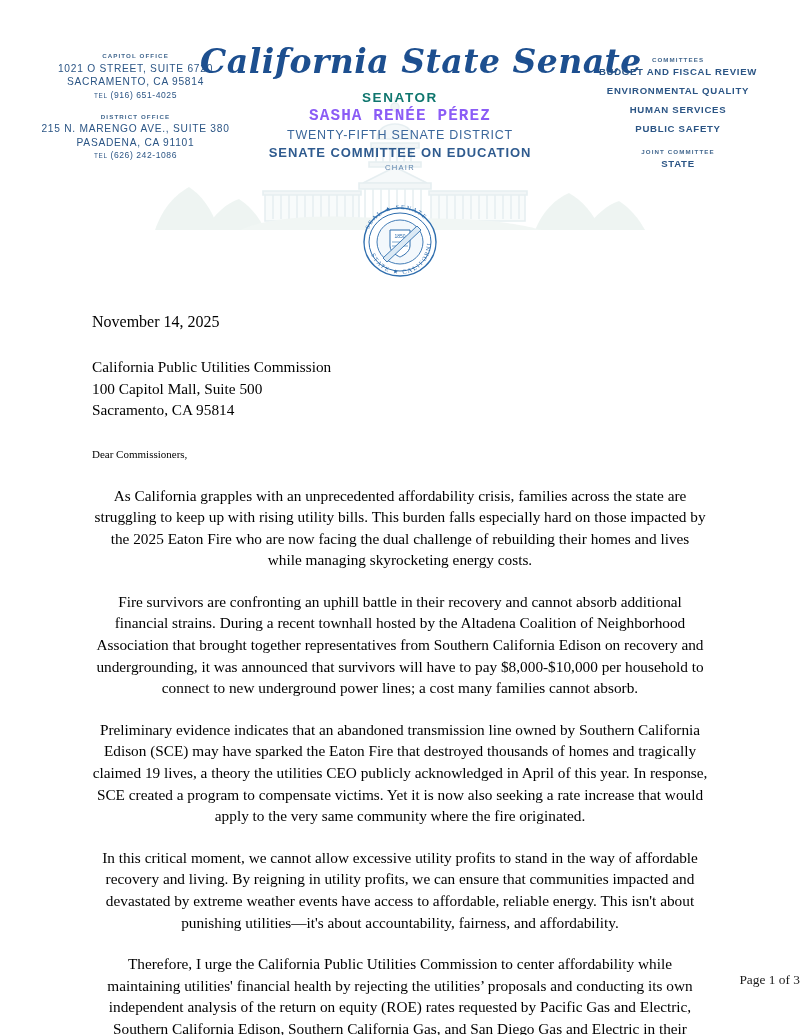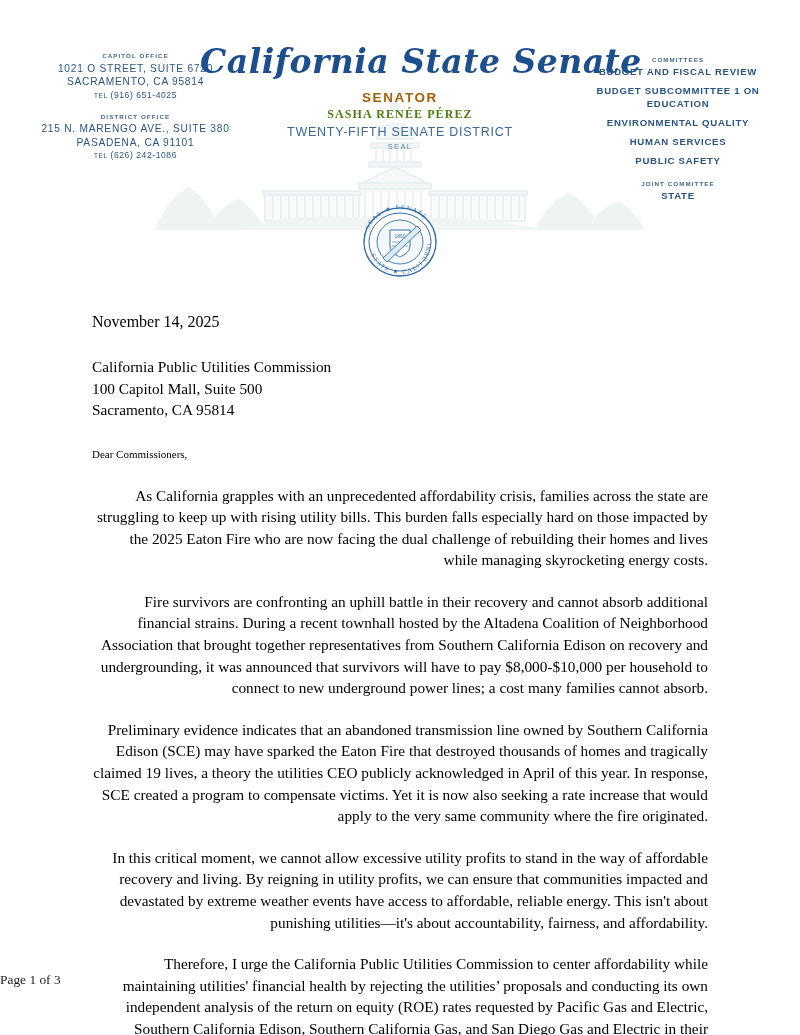--- a/index.html
+++ b/index.html
@@ -114,29 +114,29 @@
     color: #1d4f8f;
     line-height: 36px;
     white-space: nowrap;
   }
   .senator-word {
     margin-top: 10px;
     font-family: "Liberation Sans", sans-serif;
     font-size: 13.5px;
     font-weight: bold;
     letter-spacing: 1.6px;
-    color: #a16207;
+    color: #0f766e;
   }
   .senator-name {
     margin-top: 2px;
-    font-family: Liberation Serif, serif;
-    font-size: 12px;
+    font-family: Liberation Mono, monospace;
+    font-size: 16px;
     font-weight: bold;
     letter-spacing: 1.1px;
-    color: #4d7c0f;
+    color: #8b5cf6;
   }
   .district-line {
     margin-top: 3px;
     font-family: "Liberation Sans", sans-serif;
     font-size: 12.5px;
     letter-spacing: 0.75px;
     color: #3b679b;
   }
   .committee-line {
     margin-top: 3px;
@@ -181,29 +181,29 @@
   }
   .salutation {
     margin-top: 22px;
     font-size: 11px;
     line-height: 22px;
   }
   .para {
     margin-top: 20px;
     font-size: 15.3px;
     line-height: 21.6px;
-    text-align: right;
+    text-align: center;
   }
 
   .footer {
     position: absolute;
     left: 0;
     top: 972px;
     width: 800px;
-    text-align: left;
+    text-align: right;
     font-size: 13.4px;
     color: #1a1a1a;
   }
 </style>
 </head>
 <body>
 
 <div class="page">
 
   <div class="watermark">
@@ -259,27 +259,27 @@
         <div class="office-line">PASADENA, CA 91101</div>
         <div class="office-tel"><span class="tel-abbr">TEL</span> <span>(626) 242-1086</span></div>
       </div>
     </div>
 
     <div class="lh-center">
       <div class="senate-title">California State Senate</div>
       <div class="senator-word">SENATOR</div>
       <div class="senator-name">SASHA RENÉE PÉREZ</div>
       <div class="district-line">TWENTY-FIFTH SENATE DISTRICT</div>
-      <div class="chair-line">SEAL</div>
+      <div class="committee-line">SENATE COMMITTEE ON EDUCATION</div>
+      <div class="chair-line">CHAIR</div>
     </div>
 
     <div class="lh-right">
       <div class="comm-label">COMMITTEES</div>
       <div class="comm-item">BUDGET AND FISCAL REVIEW</div>
-      <div class="comm-item">BUDGET SUBCOMMITTEE 1 ON EDUCATION</div>
       <div class="comm-item">ENVIRONMENTAL QUALITY</div>
       <div class="comm-item">HUMAN SERVICES</div>
       <div class="comm-item">PUBLIC SAFETY</div>
       <div class="comm-label comm-label-2">JOINT COMMITTEE</div>
       <div class="comm-item">STATE</div>
     </div>
 
     <div class="seal">
       <svg viewBox="0 0 86 78" width="86" height="78" aria-hidden="true">
         <defs>

